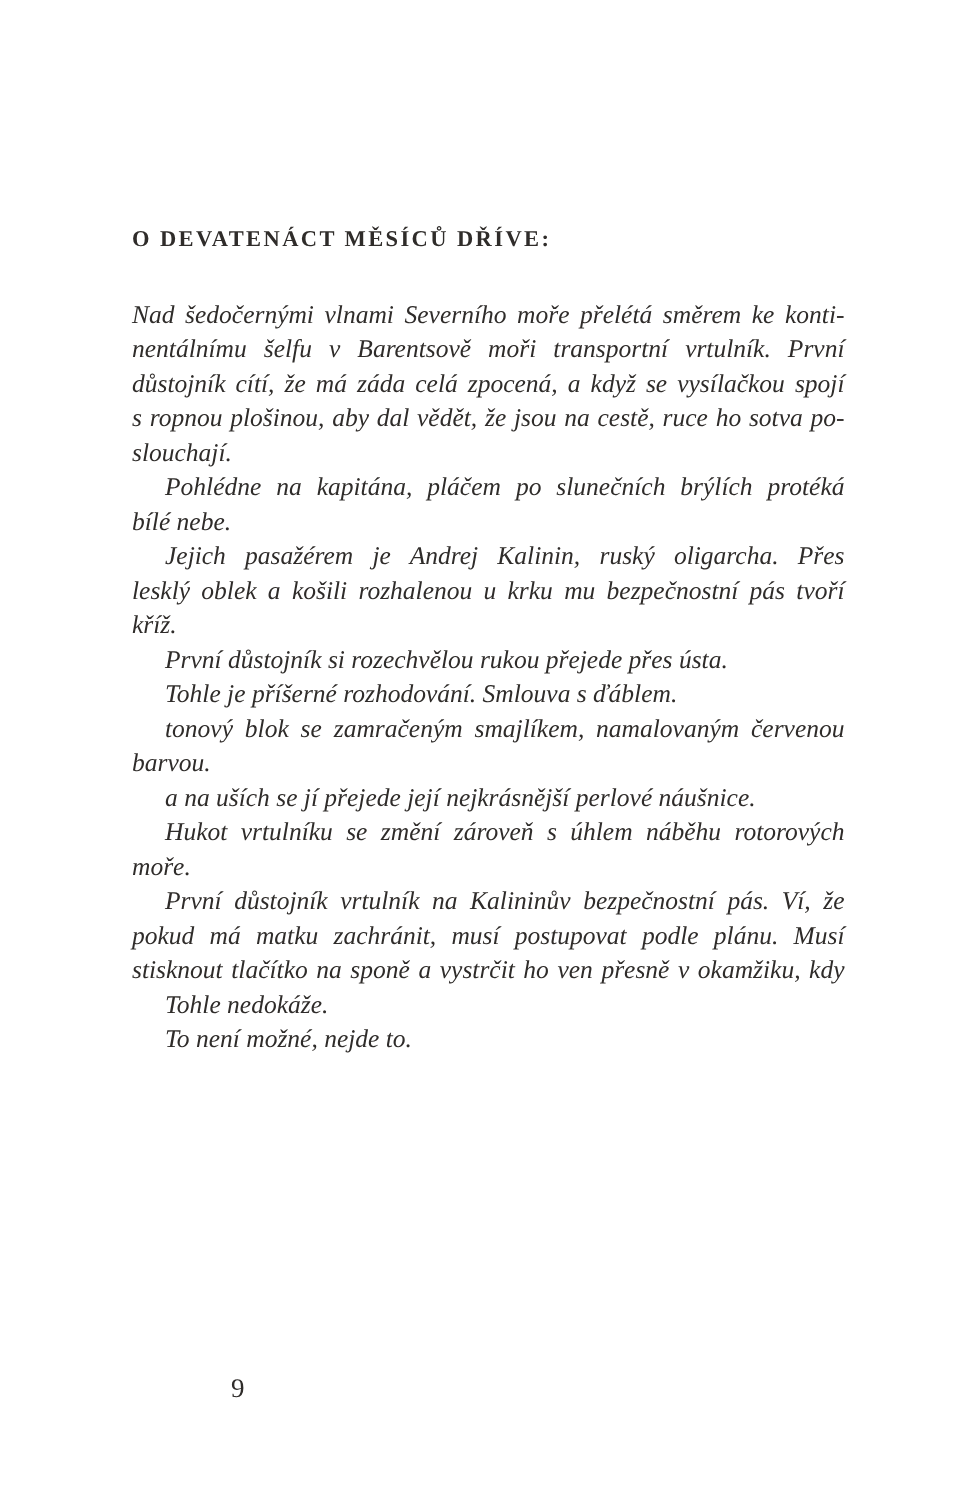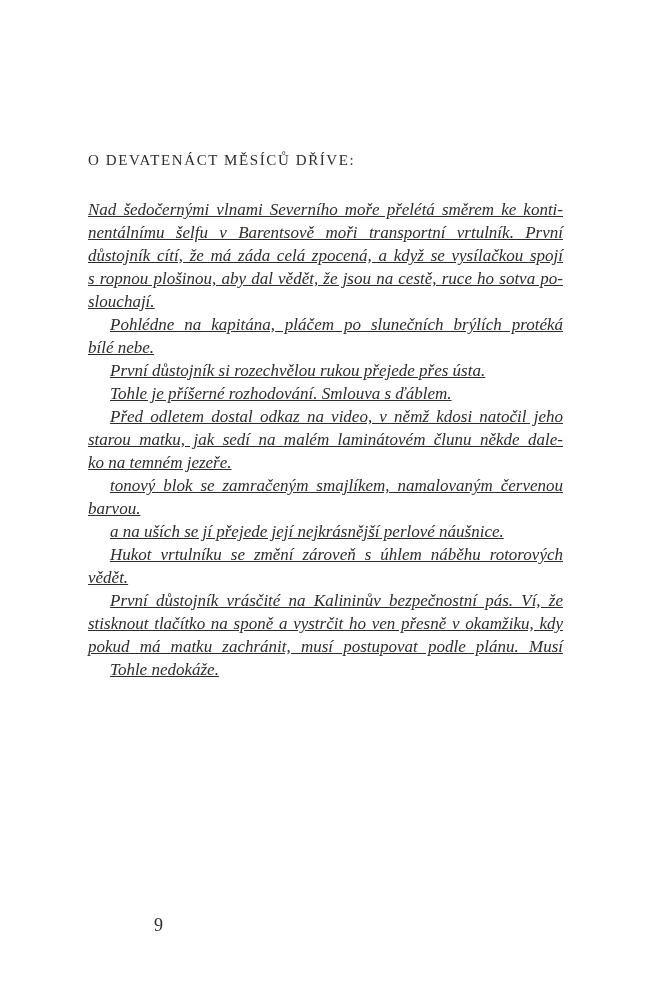--- a/index.html
+++ b/index.html
@@ -14,34 +14,34 @@
     background: var(--paper, #ffffff);
     overflow: hidden;
   }
   .heading {
     position: absolute;
     left: 88px; top: 151px;
     font-size: 15px;
     line-height: 18px;
     letter-spacing: 1.6px;
     font-style: normal;
-    font-weight: normal;
+    font-weight: bold;
     color: var(--ink, #2f2c2a);
     white-space: nowrap;
   }
   .body-text {
     position: absolute;
     left: 88px; top: 198px;
     width: 475px;
     font-style: italic;
     font-size: 17px;
     line-height: 23px;
     color: var(--ink, #2f2c2a);
   }
-  .para { margin: 0; padding: 0; text-decoration: underline; }
+  .para { margin: 0; padding: 0; }
   .line { text-align: justify; }
   .line.just { text-align-last: justify; }
   .para.indent .line:first-child { text-indent: 22px; }
   .folio {
     position: absolute;
     left: 154px; top: 915px;
     font-size: 18px;
     font-style: normal;
     color: var(--ink, #2f2c2a);
   }
@@ -58,45 +58,48 @@
         <div class="line just">nentálnímu šelfu v Barentsově moři transportní vrtulník. První</div>
         <div class="line just">důstojník cítí, že má záda celá zpocená, a když se vysílačkou spojí</div>
         <div class="line just">s ropnou plošinou, aby dal vědět, že jsou na cestě, ruce ho sotva po-</div>
         <div class="line">slouchají.</div>
       </div>
       <div class="para indent">
         <div class="line just">Pohlédne na kapitána, pláčem po slunečních brýlích protéká</div>
         <div class="line">bílé nebe.</div>
       </div>
       <div class="para indent">
+        <div class="line just">Jejich pasažérem je Andrej Kalinin, ruský oligarcha. Přes</div>
+        <div class="line just">lesklý oblek a košili rozhalenou u krku mu bezpečnostní pás tvoří</div>
+        <div class="line">kříž.</div>
+      </div>
+      <div class="para indent">
         <div class="line">První důstojník si rozechvělou rukou přejede přes ústa.</div>
       </div>
       <div class="para indent">
         <div class="line">Tohle je příšerné rozhodování. Smlouva s ďáblem.</div>
-      </div>
-      <div class="para indent">
-        <div class="line just">Před odletem dostal odkaz na video, v němž kdosi natočil jeho</div>
-        <div class="line just">starou matku, jak sedí na malém laminátovém člunu někde dale-</div>
-        <div class="line">ko na temném jezeře.</div>
       </div>
       <div class="para indent">
         <div class="line just">tonový blok se zamračeným smajlíkem, namalovaným červenou</div>
         <div class="line">barvou.</div>
       </div>
       <div class="para indent">
         <div class="line">a na uších se jí přejede její nejkrásnější perlové náušnice.</div>
       </div>
       <div class="para indent">
         <div class="line just">Hukot vrtulníku se změní zároveň s úhlem náběhu rotorových</div>
-        <div class="line">vědět.</div>
+        <div class="line">moře.</div>
       </div>
       <div class="para indent">
-        <div class="line just">První důstojník vrásčité na Kalininův bezpečnostní pás. Ví, že</div>
+        <div class="line just">První důstojník vrtulník na Kalininův bezpečnostní pás. Ví, že</div>
+        <div class="line just">pokud má matku zachránit, musí postupovat podle plánu. Musí</div>
         <div class="line just">stisknout tlačítko na sponě a vystrčit ho ven přesně v okamžiku, kdy</div>
-        <div class="line just">pokud má matku zachránit, musí postupovat podle plánu. Musí</div>
       </div>
       <div class="para indent">
         <div class="line">Tohle nedokáže.</div>
+      </div>
+      <div class="para indent">
+        <div class="line">To není možné, nejde to.</div>
       </div>
     </div>
 
   <div class="folio">9</div>
 </div>
 
 </body></html>

